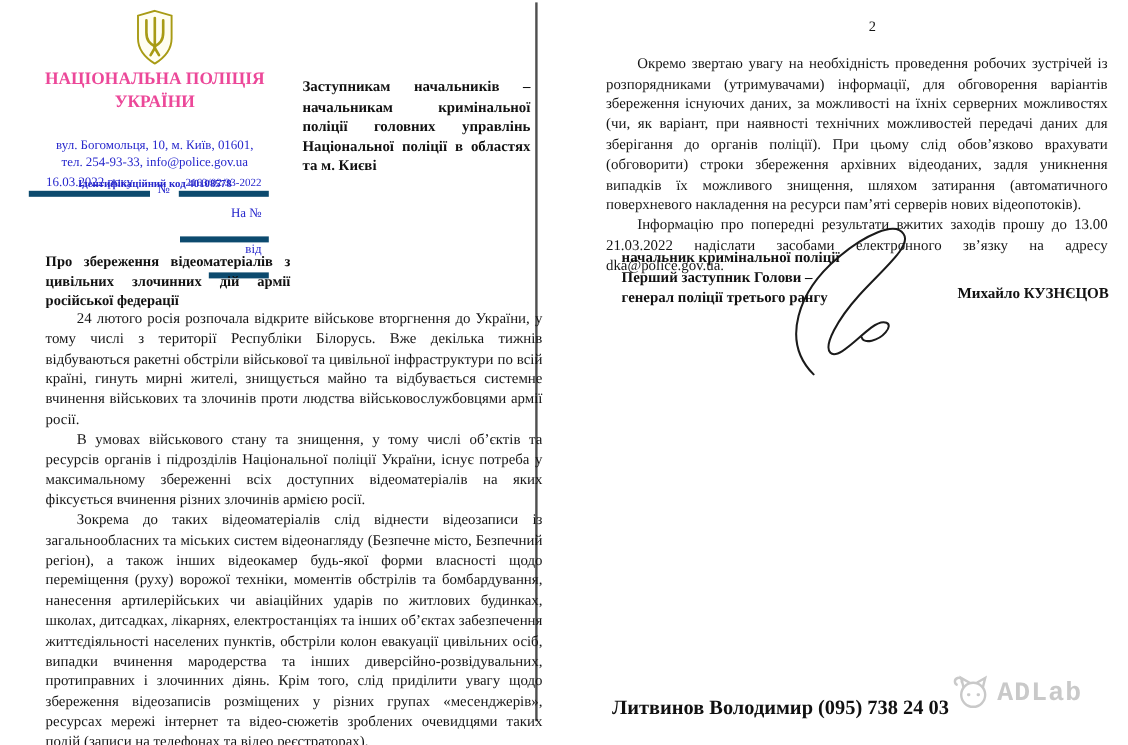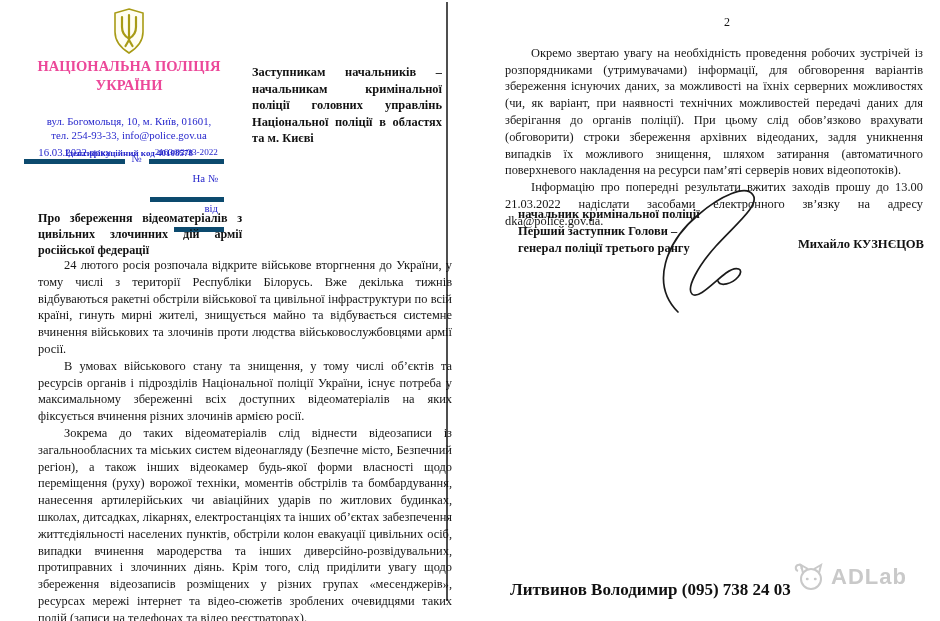--- a/index.html
+++ b/index.html
@@ -39,21 +39,21 @@
 
   
   #page2-body{left:505px;top:14px;width:418px;}
   #page2-num{text-align:center;font-size:12px;margin:0 0 14px 0;}
   #sig-title{left:518px;top:206px;width:234px;font-weight:bold;font-size:12.4px;line-height:17px;color:#111;}
   #sig-name{left:756px;top:237px;width:168px;font-weight:bold;font-size:12.6px;text-align:right;color:#111;}
   #sig-scrawl{left:648px;top:188px;}
   #footer-contact{left:510px;top:580px;font-weight:bold;font-size:17px;color:#111;}
 
   #watermark{left:793px;top:561px;display:flex;align-items:center;gap:4px;color:#c9c9c9;}
-  #watermark .wm-text{font-family:Liberation Sans, sans-serif;font-weight:bold;font-size:22px;
+  #watermark .wm-text{font-family:Liberation Mono, monospace;font-weight:bold;font-size:22px;
     letter-spacing:1px;color:#c9c9c9;text-shadow:0 1px 0 #ffffff;}
 </style>
 </head>
 <body>
 
 <div id="page-divider" class="abs"></div>
 
 <div id="letterhead" class="abs">
   <svg id="emblem" width="34" height="46" viewBox="0 0 34 46">
     <path d="M17,1 L31,5 V24 C31,34 25,40 17,45 C9,40 3,34 3,24 V5 Z" fill="#fffef2" stroke="#a89b15" stroke-width="1.6"></path>

